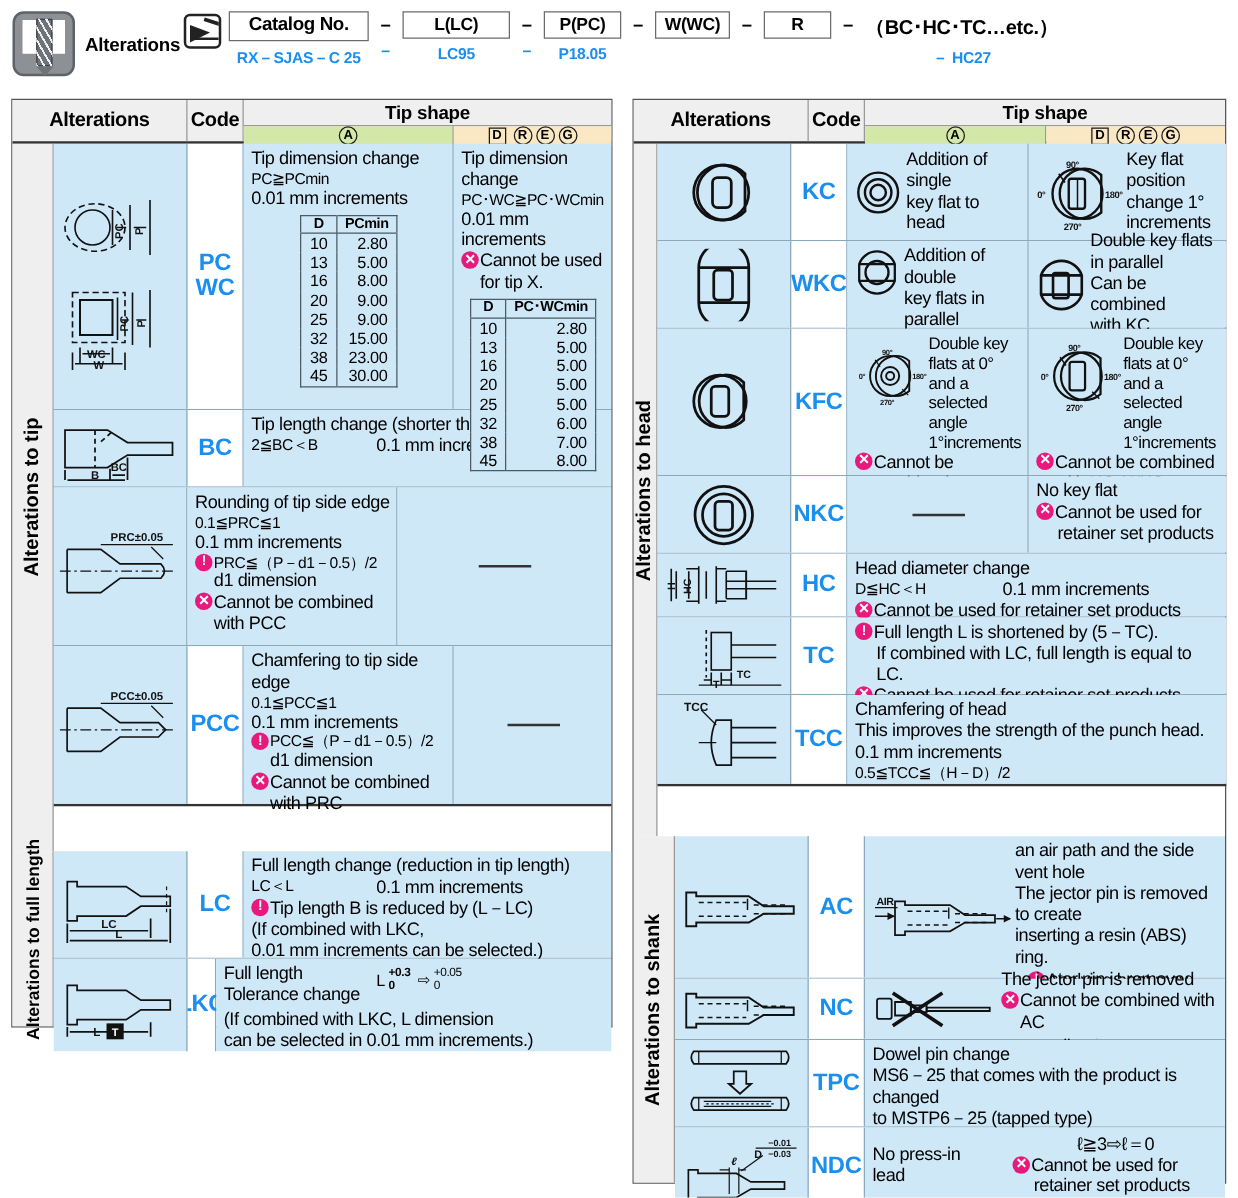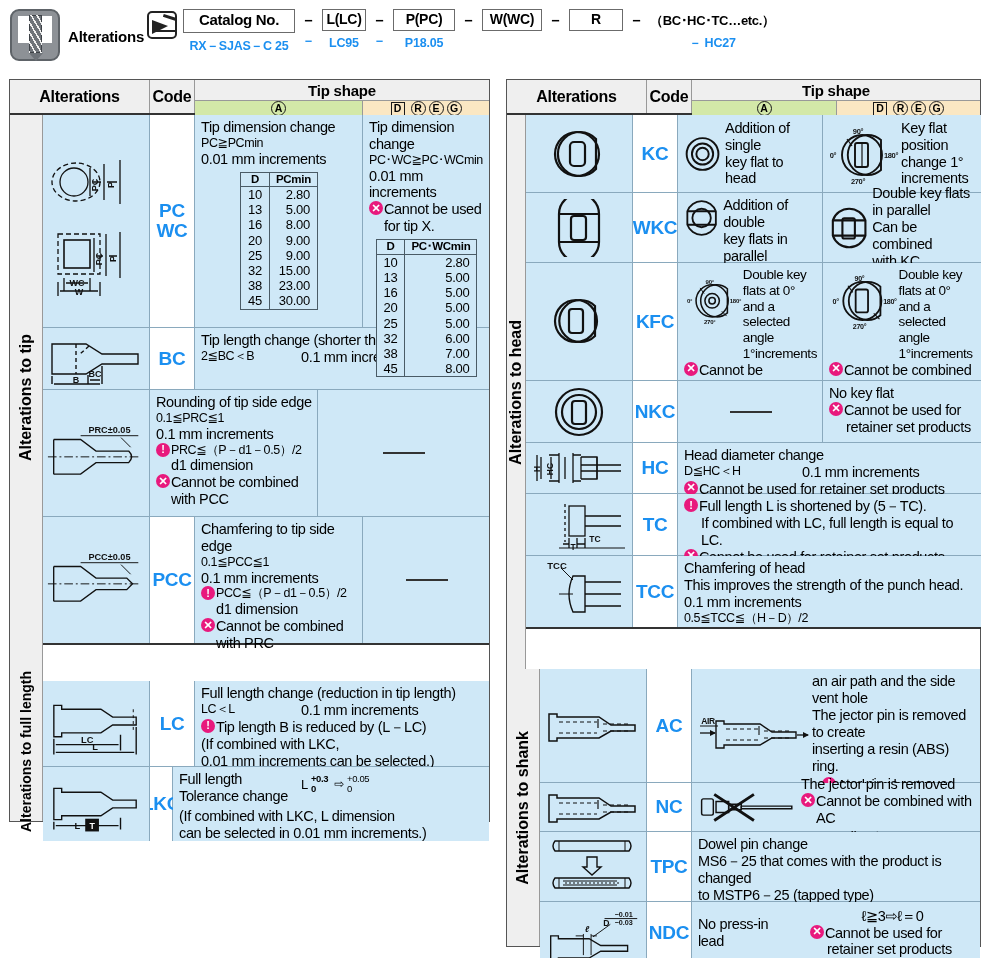--- a/index.html
+++ b/index.html
@@ -58,26 +58,26 @@
     position: absolute; left: 6px; top: 17px; width: 20px; height: 2px; background:#222;
   }
   .codeline { position: absolute; left: 183px; top: 9px; display: flex; align-items: flex-start; }
   .cl-item { display: flex; flex-direction: column; align-items: center; }
   .cl-box {
     border: 1px solid #6b6b6b; background: #fff; padding: 2px 0 3px 0;
     font-size: 14px; font-weight: bold; text-align: center; line-height: 1.1;
     letter-spacing: -0.3px;
   }
   .cl-box.w-cat { width: 112px; font-size: 15px; }
-  .cl-box.w-l   { width: 44px; }
+  .cl-box.w-l   { width: 86px; }
   .cl-box.w-p   { width: 62px; }
   .cl-box.w-w   { width: 60px; }
   .cl-box.w-r   { width: 54px; }
   .cl-plain {
-    font-size: 13px; font-weight: bold; letter-spacing: -0.3px;
+    font-size: 16px; font-weight: bold; letter-spacing: -0.3px;
     padding-top: 3px; white-space: nowrap;
   }
   .cl-sub {
     color: #1b8ff0; font-size: 12.5px; font-weight: bold;
     margin-top: 5px; letter-spacing: -0.2px; white-space: nowrap;
   }
   .cl-dash { font-size: 15px; font-weight: bold; padding: 2px 6px 0 6px; }
   .cl-dash.blue { color: #1b8ff0; font-size: 13px; }
 
   

